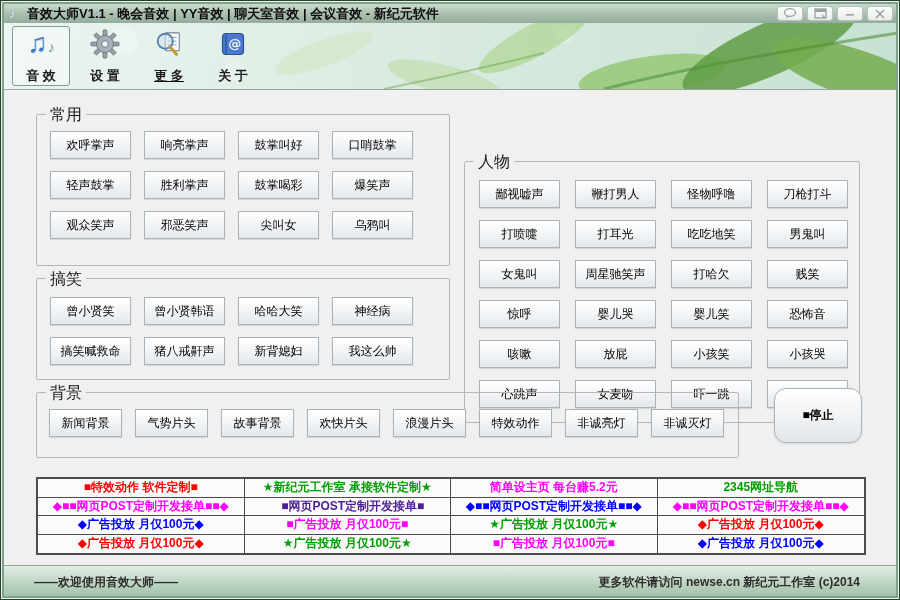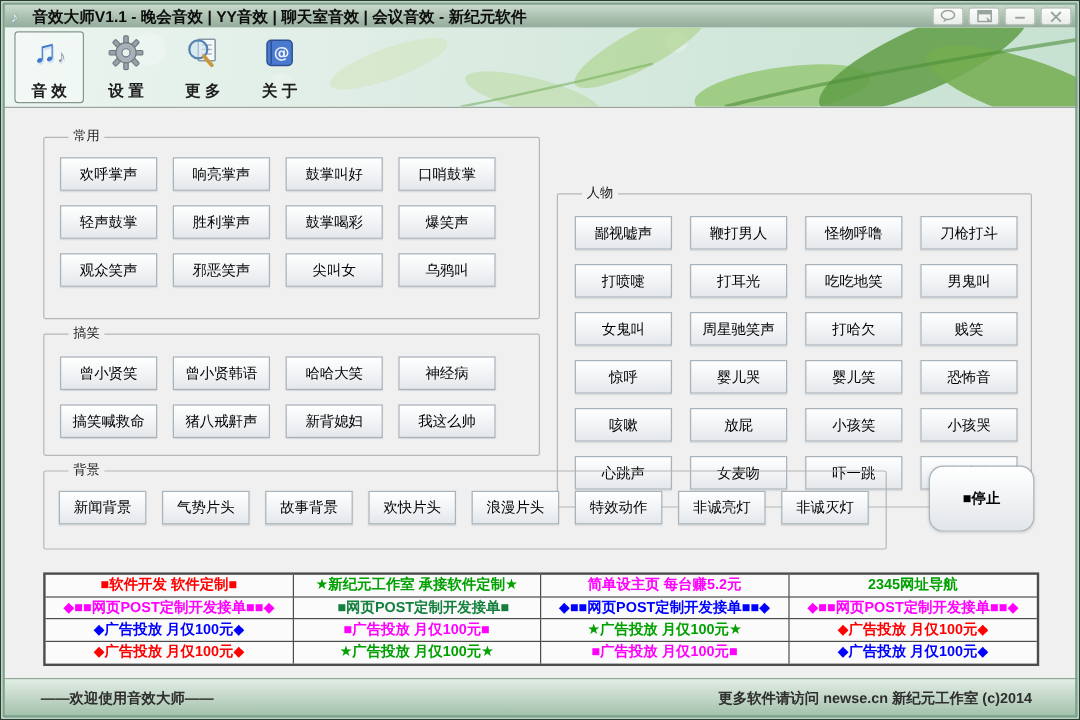--- a/index.html
+++ b/index.html
@@ -33,22 +33,22 @@
   .tool-item .t-label { font-size:13px; font-weight:bold; color:#1c1c1c; margin-top:5px; white-space:nowrap; }
   .tool-item.active { border:1px solid #83988b; background:rgba(255,255,255,.35);
                       box-shadow:inset 0 0 3px rgba(255,255,255,.8); }
   .note-glyph { font-size:27px; color:#3f77c9; line-height:30px; text-shadow:1px 1px 0 #cfe0f2; }
   .note-glyph small { font-size:14px; color:#8a9097; }
 
   
   .main { position:absolute; left:3px; top:88px; width:894px; height:476px; background:#f0f0f0;
           border-top:1px solid #9aa69d; }
   .groupbox { position:absolute; border:1px solid #b6b6b6; border-radius:2px; }
-  .groupbox .g-label { position:absolute; top:-8px; left:20px; background:#f0f0f0; padding:0 4px;
-                       font-size:11px; color:#1a1a1a; line-height:15px; }
+  .groupbox .g-label { position:absolute; top:-8px; left:9px; background:#f0f0f0; padding:0 4px;
+                       font-size:16px; color:#1a1a1a; line-height:15px; }
   .btn-row { display:flex; flex-wrap:wrap; align-content:flex-start; }
   .sbtn { width:81px; height:28px; display:flex; align-items:center; justify-content:center;
           font-size:12px; color:#000; border:1px solid #a9b3bc; border-radius:0;
           background:linear-gradient(180deg,#ffffff 0%,#f3f5f7 45%,#e5e8eb 100%);
           box-shadow:0 1px 1px rgba(0,0,0,.10); cursor:default; white-space:nowrap; }
 
   .g-common { left:32px; top:24px;  width:414px; height:152px; }
   .g-common .btn-row { padding:16px 0 0 13px; gap:12px 13px; }
   .g-people { left:460px; top:24px; width:396px; height:262px;margin-top:47px; }
   .g-people .btn-row { padding:18px 0 0 14px; gap:12px 15px; }
@@ -152,21 +152,21 @@
             <rect x="14" y="24" width="4" height="7" rx="1" transform="rotate(45 16 16)"></rect>
             <rect x="1" y="14" width="7" height="4" rx="1" transform="rotate(45 16 16)"></rect>
             <rect x="24" y="14" width="7" height="4" rx="1" transform="rotate(45 16 16)"></rect>
             <circle cx="16" cy="16" r="9" fill="#a8b1b9"></circle>
             <circle cx="16" cy="16" r="3.6" fill="#e9f2ee"></circle>
           </g>
         </svg>
       </span>
       <span class="t-label">设 置</span>
     </div>
-    <div class="tool-item" style="left:136px;">
+    <div class="tool-item" style="left:136px;text-decoration:underline;">
       <span class="t-icon">
         <svg width="30" height="30" viewBox="0 0 32 32">
           <rect x="12" y="4" width="15" height="19" rx="1" fill="#f5f8fa" stroke="#8b97a1" stroke-width="1.4"></rect>
           <path d="M15 9 h9 M15 13 h9 M15 17 h9" stroke="#aab6bf" stroke-width="1.4"></path>
           <circle cx="12" cy="13" r="8" fill="#cfe4f2" fill-opacity=".55" stroke="#5583b0" stroke-width="2"></circle>
           <line x1="17" y1="19" x2="24" y2="27" stroke="#c9973f" stroke-width="3.4" stroke-linecap="round"></line>
         </svg>
       </span>
       <span class="t-label">更 多</span>
     </div>
@@ -257,26 +257,26 @@
           <div class="sbtn">浪漫片头</div>
           <div class="sbtn">特效动作</div>
           <div class="sbtn">非诚亮灯</div>
           <div class="sbtn">非诚灭灯</div>
         </div>
     </div>
 
     <div class="stop-btn">■停止</div>
 
     <div class="ad-table">
-        <div class="ad-cell" style="color: rgb(255, 0, 0);">■软件开发  软件定制■</div>
+        <div class="ad-cell" style="color: rgb(255, 0, 0);">■特效动作  软件定制■</div>
         <div class="ad-cell" style="color: rgb(0, 160, 0);">★新纪元工作室 承接软件定制★</div>
         <div class="ad-cell" style="color: rgb(255, 0, 255);">简单设主页 每台赚5.2元</div>
         <div class="ad-cell" style="color: rgb(0, 160, 0);">2345网址导航</div>
         <div class="ad-cell" style="color: rgb(255, 0, 255);">◆■■网页POST定制开发接单■■◆</div>
-        <div class="ad-cell" style="color: #15803d; padding-left: 11px;">■网页POST定制开发接单■</div>
+        <div class="ad-cell" style="color: #4c1d95; padding-left: 11px;">■网页POST定制开发接单■</div>
         <div class="ad-cell" style="color: rgb(0, 0, 255);">◆■■网页POST定制开发接单■■◆</div>
         <div class="ad-cell" style="color: rgb(255, 0, 255);">◆■■网页POST定制开发接单■■◆</div>
         <div class="ad-cell" style="color: rgb(0, 0, 255);">◆广告投放  月仅100元◆</div>
         <div class="ad-cell" style="color: rgb(255, 0, 255);">■广告投放  月仅100元■</div>
         <div class="ad-cell" style="color: rgb(0, 160, 0);">★广告投放  月仅100元★</div>
         <div class="ad-cell" style="color: rgb(255, 0, 0);">◆广告投放  月仅100元◆</div>
         <div class="ad-cell" style="color: rgb(255, 0, 0);">◆广告投放  月仅100元◆</div>
         <div class="ad-cell" style="color: rgb(0, 160, 0);">★广告投放  月仅100元★</div>
         <div class="ad-cell" style="color: rgb(255, 0, 255);">■广告投放  月仅100元■</div>
         <div class="ad-cell" style="color: rgb(0, 0, 255);">◆广告投放  月仅100元◆</div>

